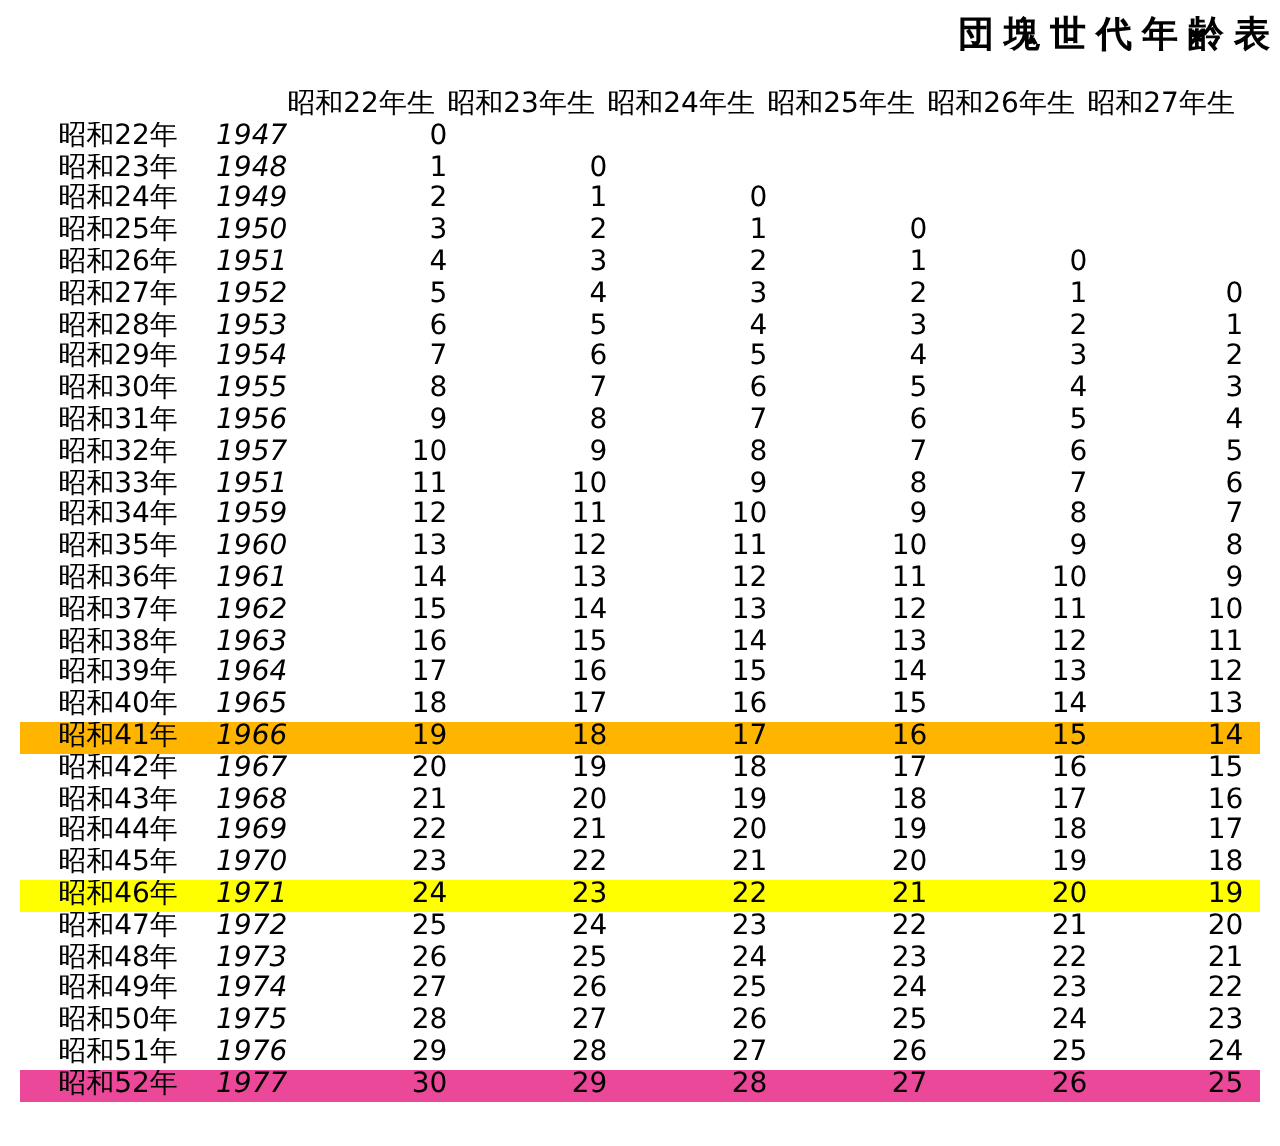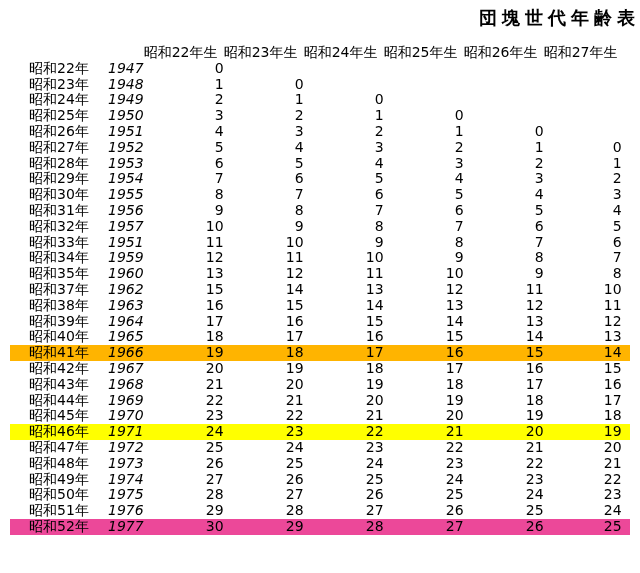--- a/index.html
+++ b/index.html
@@ -221,20 +221,30 @@
           <td class="era">昭和35年</td>
           <td class="year">1960</td>
           <td class="age">13</td>
           <td class="age">12</td>
           <td class="age">11</td>
           <td class="age">10</td>
           <td class="age">9</td>
           <td class="age last">8</td>
         </tr>
         <tr>
+          <td class="era">昭和36年</td>
+          <td class="year">1961</td>
+          <td class="age">14</td>
+          <td class="age">13</td>
+          <td class="age">12</td>
+          <td class="age">11</td>
+          <td class="age">10</td>
+          <td class="age last">9</td>
+        </tr>
+        <tr>
           <td class="era">昭和37年</td>
           <td class="year">1962</td>
           <td class="age">15</td>
           <td class="age">14</td>
           <td class="age">13</td>
           <td class="age">12</td>
           <td class="age">11</td>
           <td class="age last">10</td>
         </tr>
         <tr>

